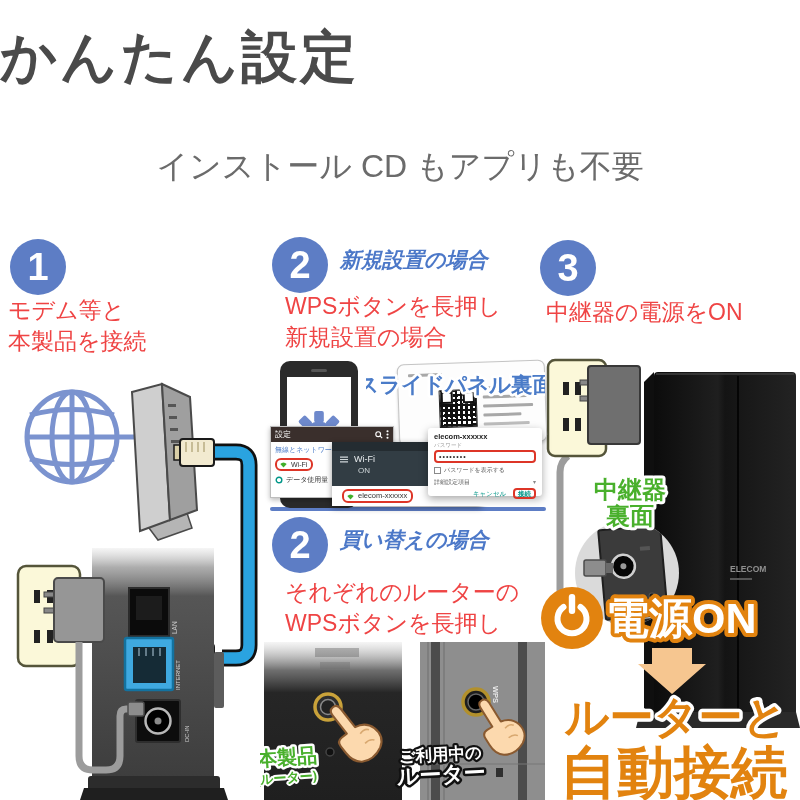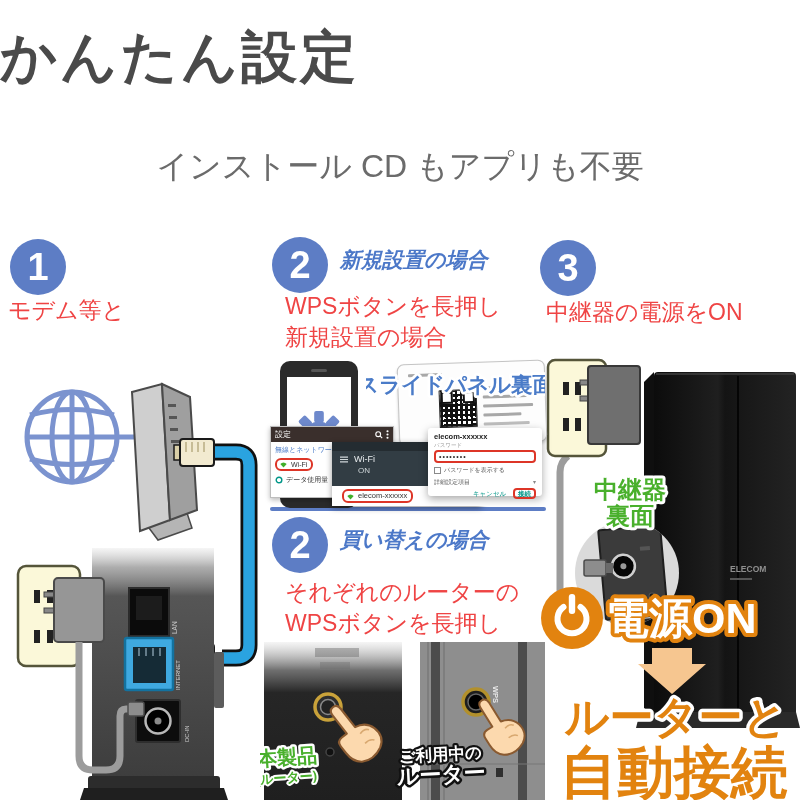--- a/index.html
+++ b/index.html
@@ -67,20 +67,21 @@
 <body>
 
 <div class="page">
 
   <div class="abs title">かんたん設定</div>
   <div class="abs subtitle sub1">インストール CD もアプリも不要</div>
 
   <div class="abs badge" style="left:10px;top:239px;">1</div>
   <div class="abs cap" style="left:8px;top:295px;">
     <div>モデム等と</div>
+    <div>本製品を接続</div>
   </div>
 
   <div class="abs badge" style="left:272px;top:237px;">2</div>
   <div class="abs tag" style="left:340px;top:246px;">新規設置の場合</div>
   <div class="abs cap" style="left:285px;top:291px;">
     <div>WPSボタンを長押し</div>
     <div>新規設置の場合</div>
   </div>
 
   <div class="abs badge" style="left:540px;top:240px;">3</div>

